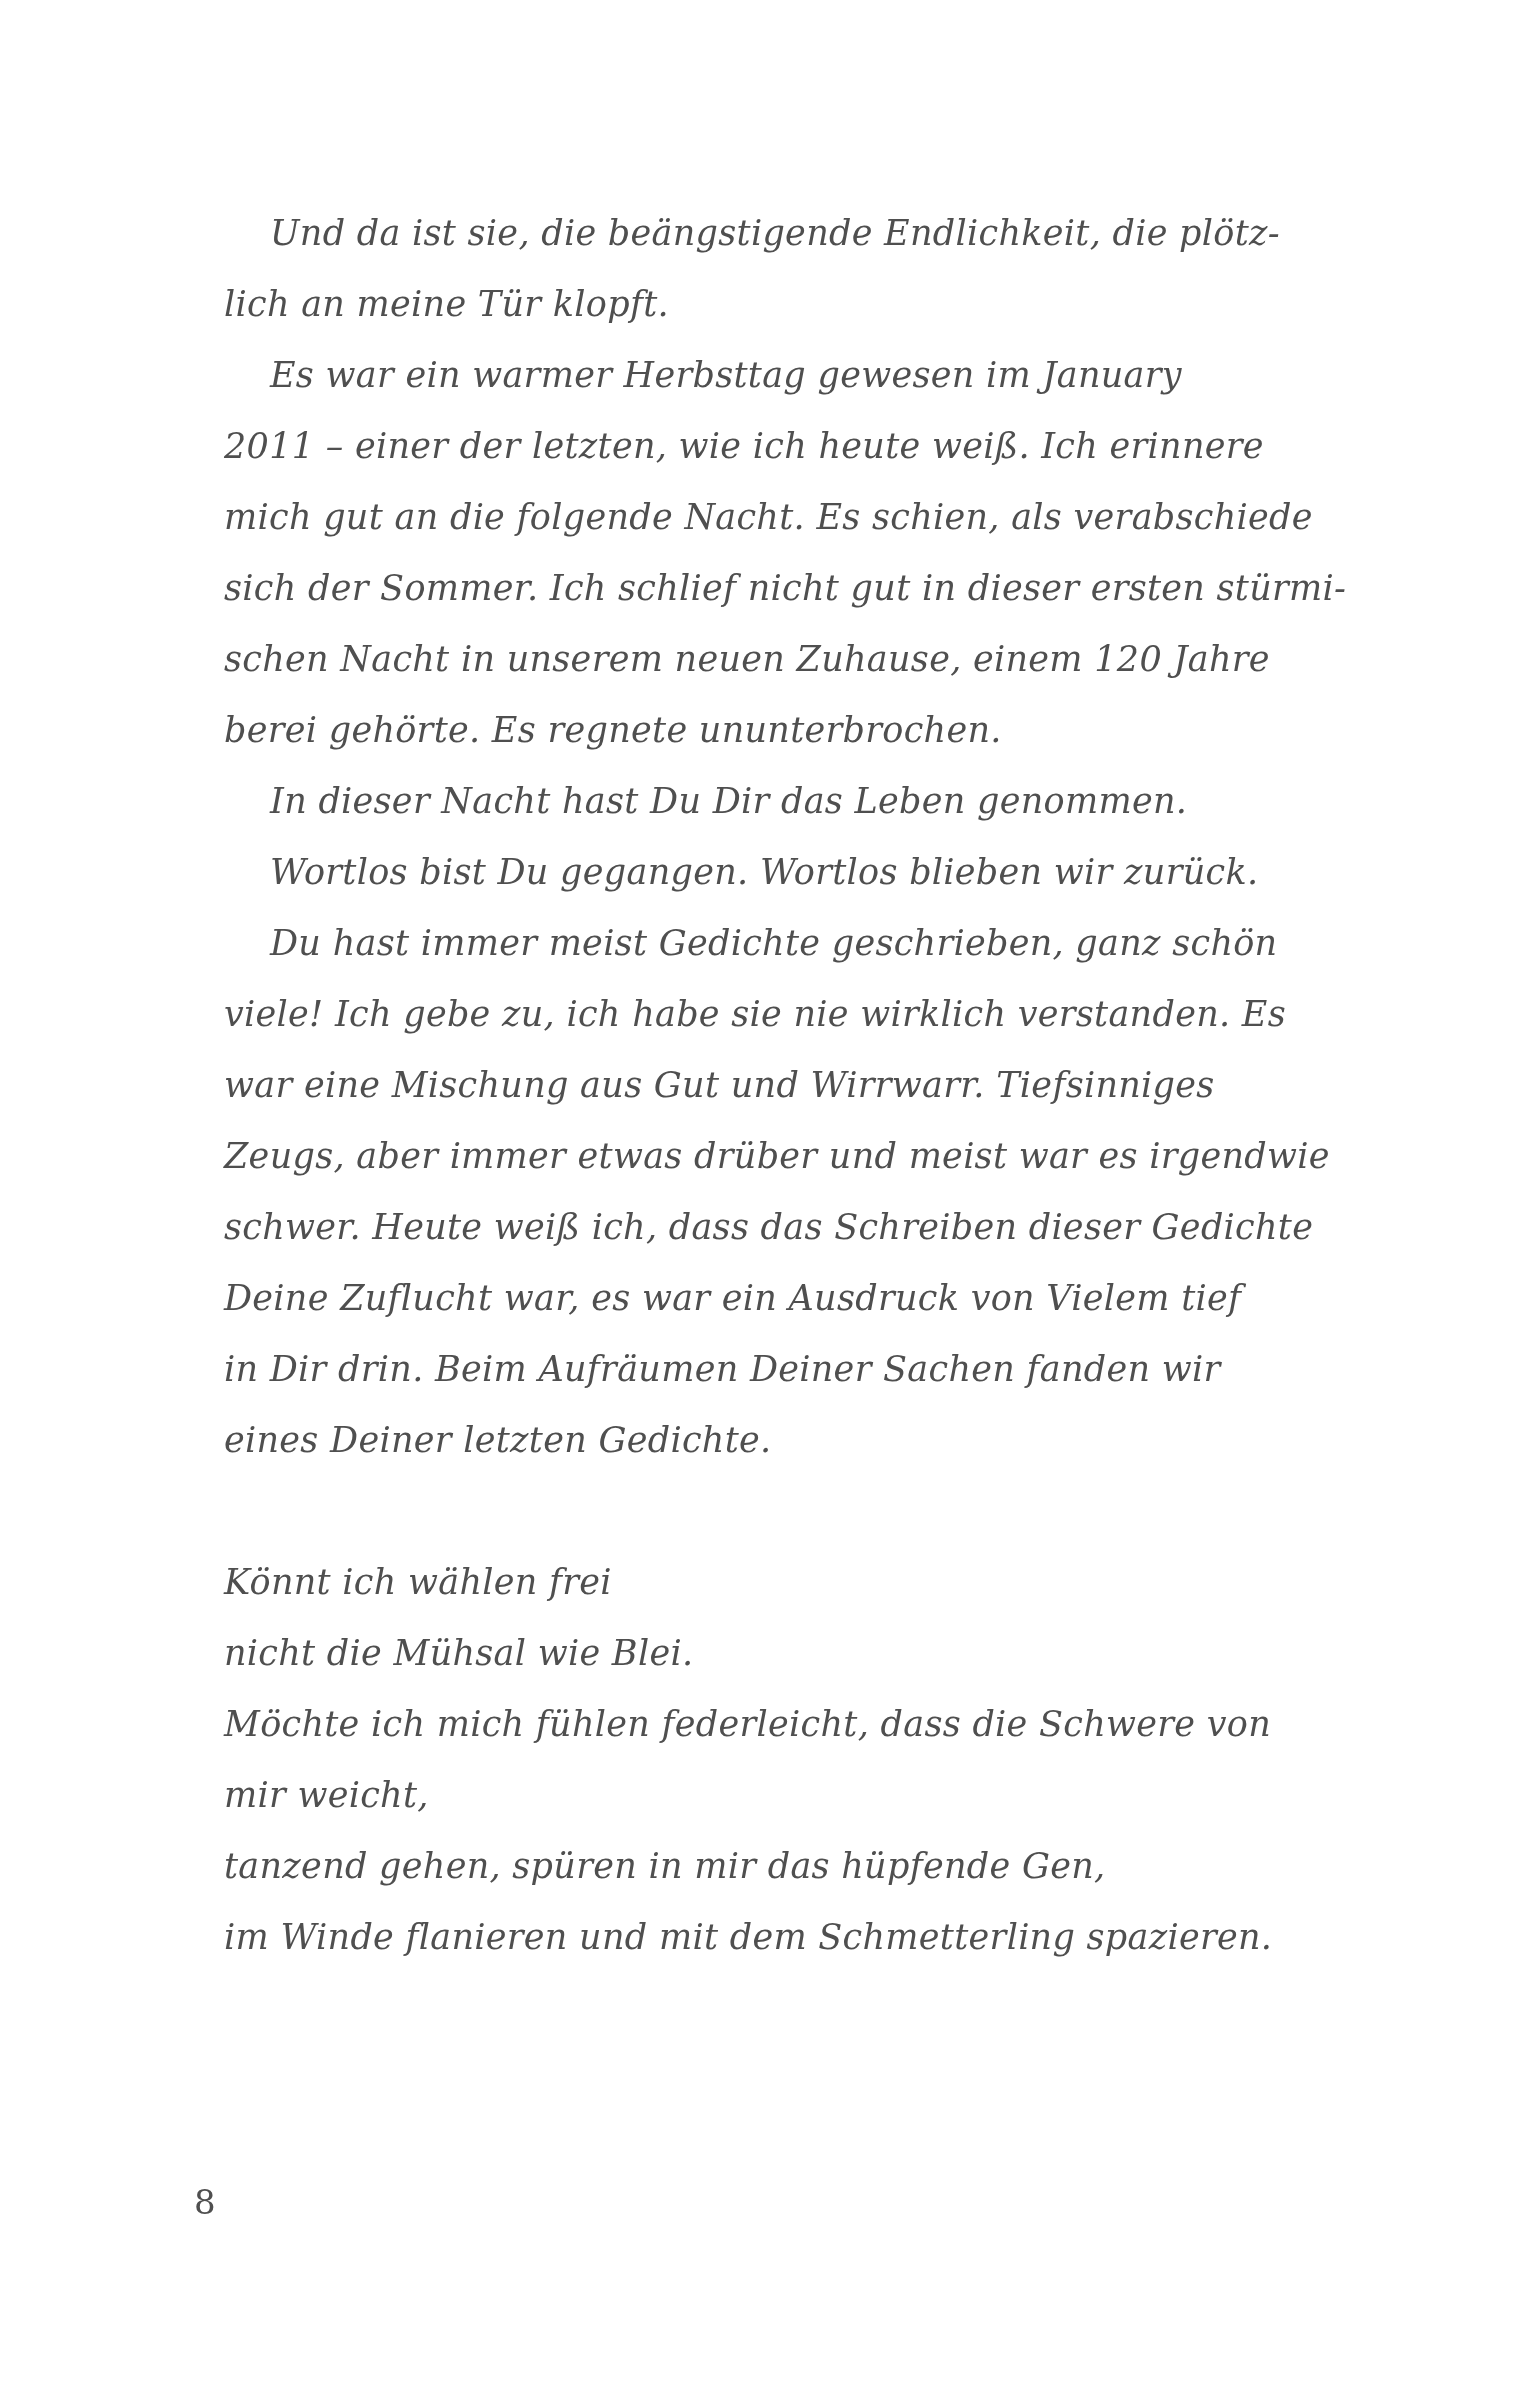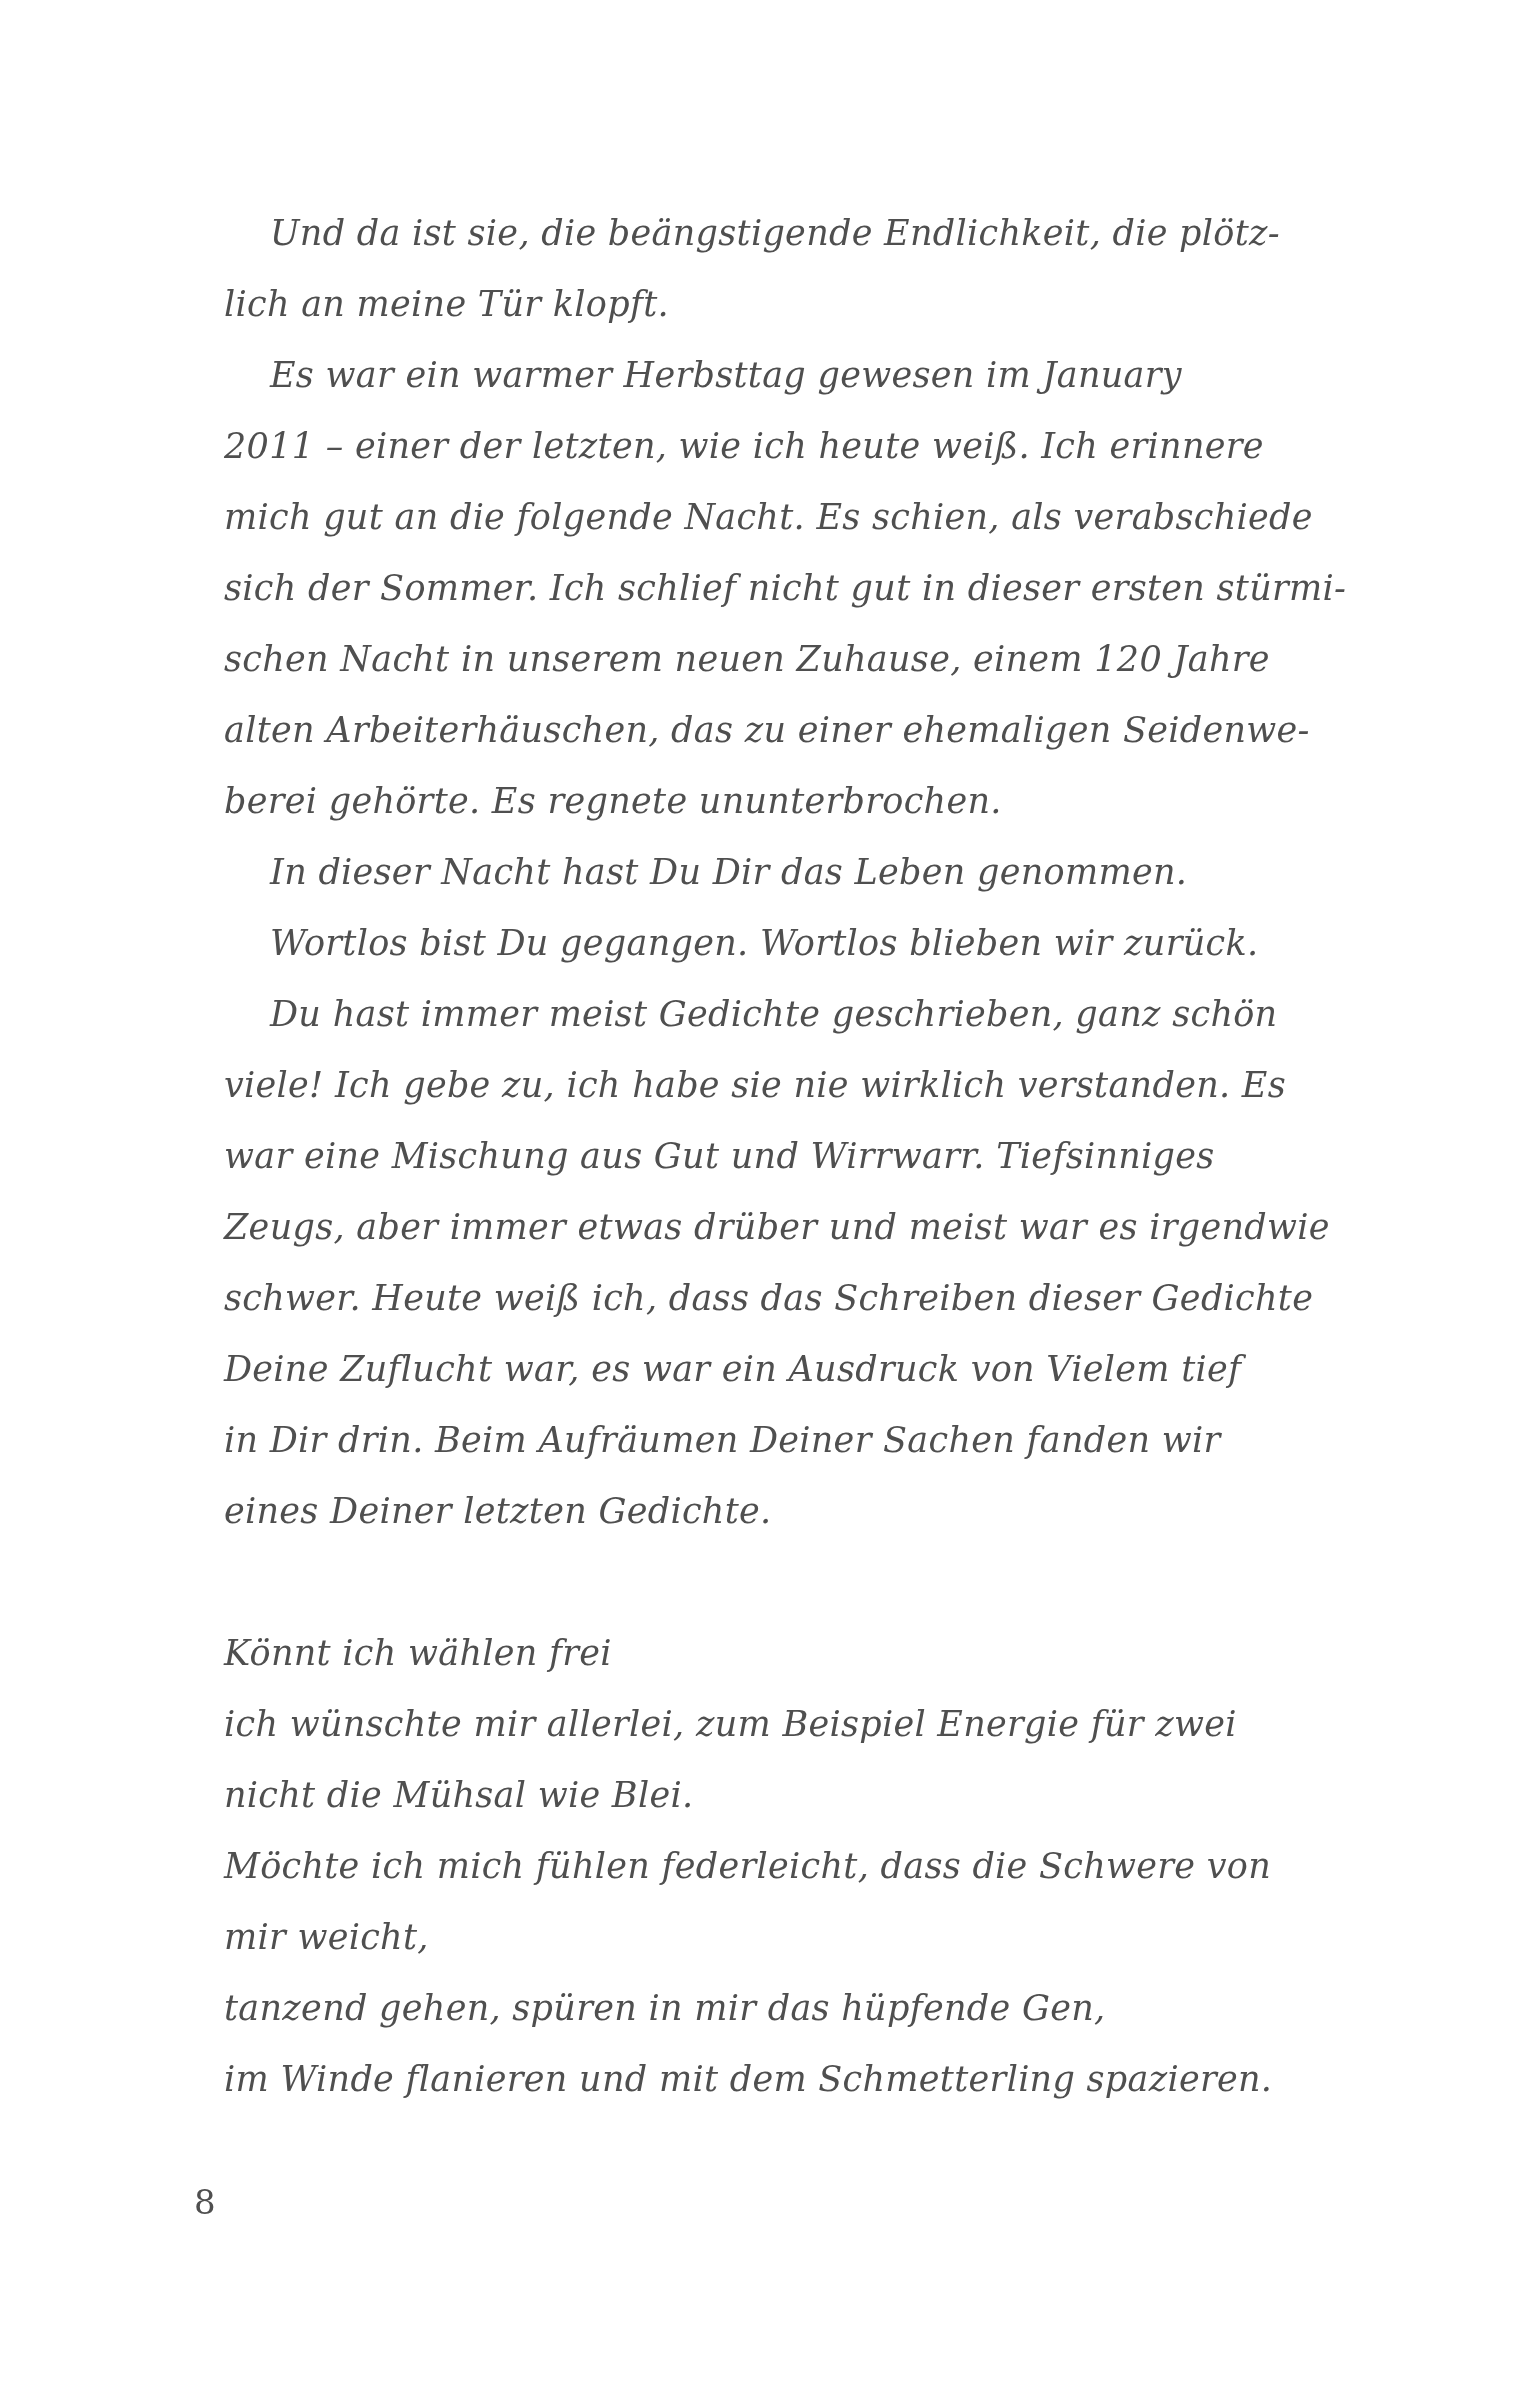--- a/index.html
+++ b/index.html
@@ -57,35 +57,33 @@
 
 <div class="page" style="background: rgb(255, 255, 255); color: rgb(79, 79, 79);">
   <div class="text-block" id="text-block">
       <div class="line indent">Und da ist sie, die beängstigende Endlichkeit, die plötz-</div>
       <div class="line">lich an meine Tür klopft.</div>
       <div class="line indent">Es war ein warmer Herbsttag gewesen im January</div>
       <div class="line">2011 – einer der letzten, wie ich heute weiß. Ich erinnere</div>
       <div class="line">mich gut an die folgende Nacht. Es schien, als verabschiede</div>
       <div class="line">sich der Sommer. Ich schlief nicht gut in dieser ersten stürmi-</div>
       <div class="line">schen Nacht in unserem neuen Zuhause, einem 120 Jahre</div>
-      <div class="line">alten Arbeiterhäuschen, das zu einer ehemaligen Seidenwe-</div>
       <div class="line">berei gehörte. Es regnete ununterbrochen.</div>
       <div class="line indent">In dieser Nacht hast Du Dir das Leben genommen.</div>
       <div class="line indent">Wortlos bist Du gegangen. Wortlos blieben wir zurück.</div>
       <div class="line indent">Du hast immer meist Gedichte geschrieben, ganz schön</div>
       <div class="line">viele! Ich gebe zu, ich habe sie nie wirklich verstanden. Es</div>
       <div class="line">war eine Mischung aus Gut und Wirrwarr. Tiefsinniges</div>
       <div class="line">Zeugs, aber immer etwas drüber und meist war es irgendwie</div>
       <div class="line">schwer. Heute weiß ich, dass das Schreiben dieser Gedichte</div>
       <div class="line">Deine Zuflucht war, es war ein Ausdruck von Vielem tief</div>
       <div class="line">in Dir drin. Beim Aufräumen Deiner Sachen fanden wir</div>
       <div class="line">eines Deiner letzten Gedichte.</div>
       <div class="spacer"></div>
       <div class="line">Könnt ich wählen frei</div>
-      <div class="line">ich wünschte mir allerlei, zum Beispiel Energie für zwei</div>
       <div class="line">nicht die Mühsal wie Blei.</div>
       <div class="line">Möchte ich mich fühlen federleicht, dass die Schwere von</div>
       <div class="line">mir weicht,</div>
       <div class="line">tanzend gehen, spüren in mir das hüpfende Gen,</div>
       <div class="line">im Winde flanieren und mit dem Schmetterling spazieren.</div>
     </div>
   <div class="page-number">8</div>
 </div>
 
 

